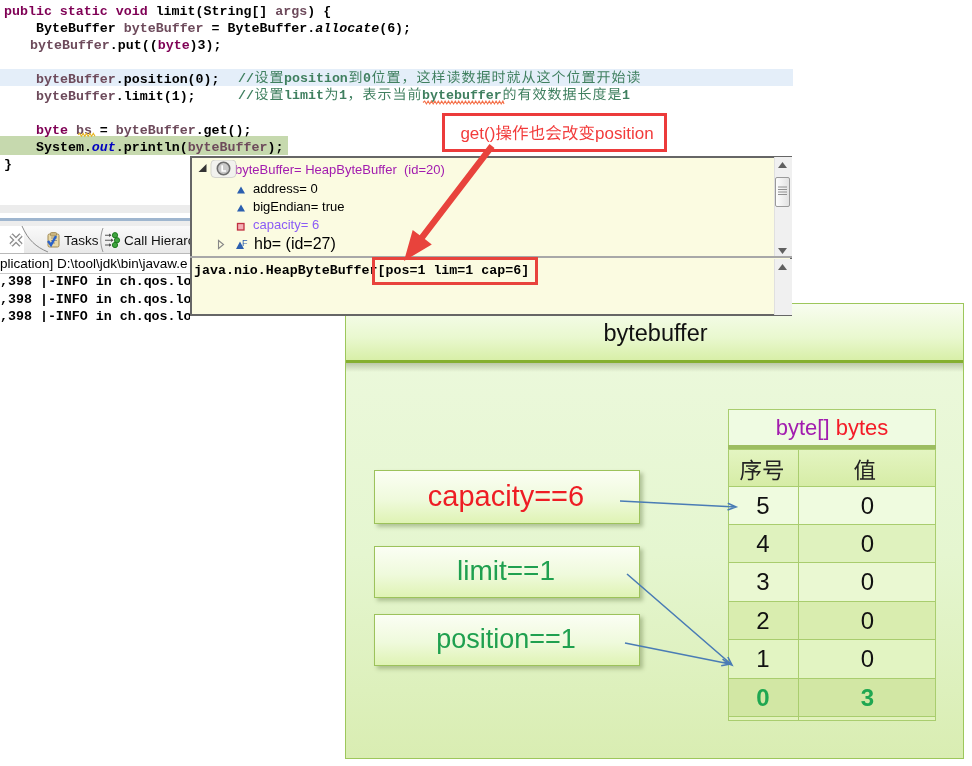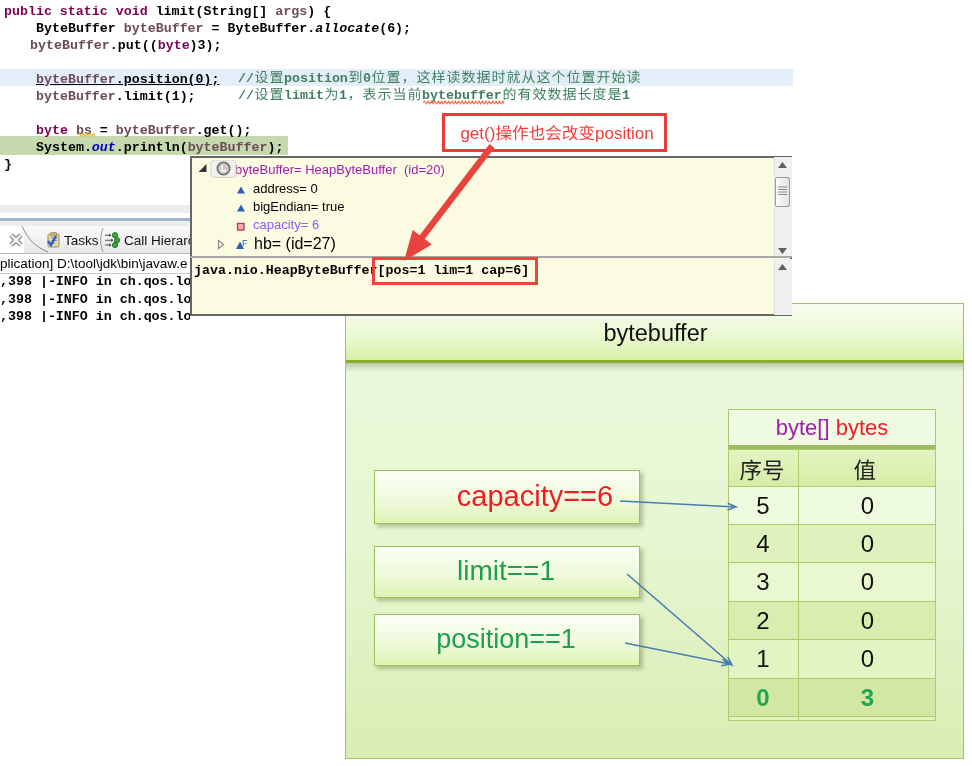--- a/index.html
+++ b/index.html
@@ -85,36 +85,36 @@
 <div class="abs" style="left:799px;top:525px;width:137px;height:38px;line-height:38px;text-align:center;font-size:24px;font-weight:normal;color:#111;">0</div>
 <div class="abs" style="left:728px;top:563px;width:70px;height:38px;line-height:38px;text-align:center;font-size:24px;font-weight:normal;color:#111;">3</div>
 <div class="abs" style="left:799px;top:563px;width:137px;height:38px;line-height:38px;text-align:center;font-size:24px;font-weight:normal;color:#111;">0</div>
 <div class="abs" style="left:728px;top:602px;width:70px;height:38px;line-height:38px;text-align:center;font-size:24px;font-weight:normal;color:#111;">2</div>
 <div class="abs" style="left:799px;top:602px;width:137px;height:38px;line-height:38px;text-align:center;font-size:24px;font-weight:normal;color:#111;">0</div>
 <div class="abs" style="left:728px;top:640px;width:70px;height:38px;line-height:38px;text-align:center;font-size:24px;font-weight:normal;color:#111;">1</div>
 <div class="abs" style="left:799px;top:640px;width:137px;height:38px;line-height:38px;text-align:center;font-size:24px;font-weight:normal;color:#111;">0</div>
 <div class="abs" style="left:728px;top:679px;width:70px;height:38px;line-height:38px;text-align:center;font-size:24px;font-weight:bold;color:#1FA751;">0</div>
 <div class="abs" style="left:799px;top:679px;width:137px;height:38px;line-height:38px;text-align:center;font-size:24px;font-weight:bold;color:#1FA751;">3</div>
 <div class="abs" style="left:374px;top:470px;width:264px;height:52px;border:1px solid #9CC25B;background:linear-gradient(180deg,#FBFEF4 0%,#EFFADC 55%,#DFF3B4 100%);box-shadow:3px 3px 4px rgba(110,130,80,0.45);"></div>
-<div class="abs" style="left:374px;top:470px;width:264px;height:52px;line-height:52px;text-align:center;font-size:29px;color:#EE1D24;padding-left:29px;">capacity==6</div>
+<div class="abs" style="left:374px;top:470px;width:264px;height:52px;line-height:52px;text-align:center;font-size:29px;color:#EE1D24;">capacity==6</div>
 <div class="abs" style="left:374px;top:546px;width:264px;height:50px;border:1px solid #9CC25B;background:linear-gradient(180deg,#FBFEF4 0%,#EFFADC 55%,#DFF3B4 100%);box-shadow:3px 3px 4px rgba(110,130,80,0.45);"></div>
 <div class="abs" style="left:374px;top:546px;width:264px;height:50px;line-height:50px;text-align:center;font-size:28px;color:#1FA04F;">limit==1</div>
 <div class="abs" style="left:374px;top:614px;width:264px;height:50px;border:1px solid #9CC25B;background:linear-gradient(180deg,#FBFEF4 0%,#EFFADC 55%,#DFF3B4 100%);box-shadow:3px 3px 4px rgba(110,130,80,0.45);"></div>
 <div class="abs" style="left:374px;top:614px;width:264px;height:34px;line-height:50px;text-align:center;font-size:27px;color:#1FA04F;">position==1</div>
 <svg class="abs" style="left:345px;top:303px;" width="617" height="454" fill="none">
 <path d="M275.0 198.0 L391.0 204.0 M382.5 206.9 L391.0 204.0 L382.8 200.2" stroke="#4A7CB5" stroke-width="1.6"></path>
 <path d="M282.0 271.0 L387.0 362.0 M378.5 359.1 L387.0 362.0 L382.9 354.0" stroke="#4A7CB5" stroke-width="1.6"></path>
 <path d="M280.0 340.0 L385.0 361.0 M376.2 362.7 L385.0 361.0 L377.5 356.1" stroke="#4A7CB5" stroke-width="1.6"></path>
 </svg>
 <div class="abs" style="left:0;top:69px;width:793px;height:17px;background:#E4EEF9;"></div>
 <div class="abs" style="left:0;top:136px;width:288px;height:19px;background:#C6D9AE;"></div>
 <div class="code" style="left:4px;top:3px;"><span class="kw" style="">public static void</span><span class="" style=""> </span><span class="" style="">limit</span><span class="" style="">(</span><span class="" style="">String[]</span><span class="" style=""> </span><span class="var" style="">args</span><span class="" style="">) {</span></div>
 <div class="code" style="left:36px;top:20px;"><span class="" style="">ByteBuffer </span><span class="var" style="">byteBuffer</span><span class="" style=""> = </span><span class="" style="">ByteBuffer.</span><span class="it" style="">allocate</span><span class="" style="">(6);</span></div>
 <div class="code" style="left:30px;top:37px;"><span class="var" style="">byteBuffer</span><span class="" style="">.put((</span><span class="kw" style="">byte</span><span class="" style="">)3);</span></div>
-<div class="code" style="left:36px;top:71px;text-decoration:underline;"><span class="var" style="">byteBuffer</span><span class="" style="">.position(0);</span></div>
+<div class="code" style="left:36px;top:71px;"><span class="var" style="">byteBuffer</span><span class="" style="">.position(0);</span></div>
 <div class="code" style="left:36px;top:88px;"><span class="var" style="">byteBuffer</span><span class="" style="">.limit(1);</span></div>
 <div class="code" style="left:36px;top:122px;"><span class="kw" style="">byte</span><span class="" style=""> </span><span class="var" style="">bs</span><span class="" style=""> = </span><span class="var" style="">byteBuffer</span><span class="" style="">.get();</span></div>
 <div class="code" style="left:36px;top:139px;"><span class="" style="">System.</span><span class="it" style="color:#0000C0;">out</span><span class="" style="">.println(</span><span class="var" style="">byteBuffer</span><span class="" style="">);</span></div>
 <div class="code" style="left:4px;top:156px;"><span class="" style="">}</span></div>
 <svg class="abs" style="left:238px;top:69px;" width="420" height="18">
     <text x="0.0" y="13.2" font-family="Liberation Mono" font-size="13.3px" font-weight="bold" fill="#3F7F5F" xml:space="preserve">//</text>
     <use href="#g31" transform="translate(16.5 13.2) scale(0.0140 -0.0140)" fill="#3F7F5F"></use>
     <use href="#g29" transform="translate(31.5 13.2) scale(0.0140 -0.0140)" fill="#3F7F5F"></use>
     <text x="46.0" y="13.2" font-family="Liberation Mono" font-size="13.3px" font-weight="bold" fill="#3F7F5F" xml:space="preserve">position</text>
     <use href="#g8" transform="translate(110.5 13.2) scale(0.0140 -0.0140)" fill="#3F7F5F"></use>

